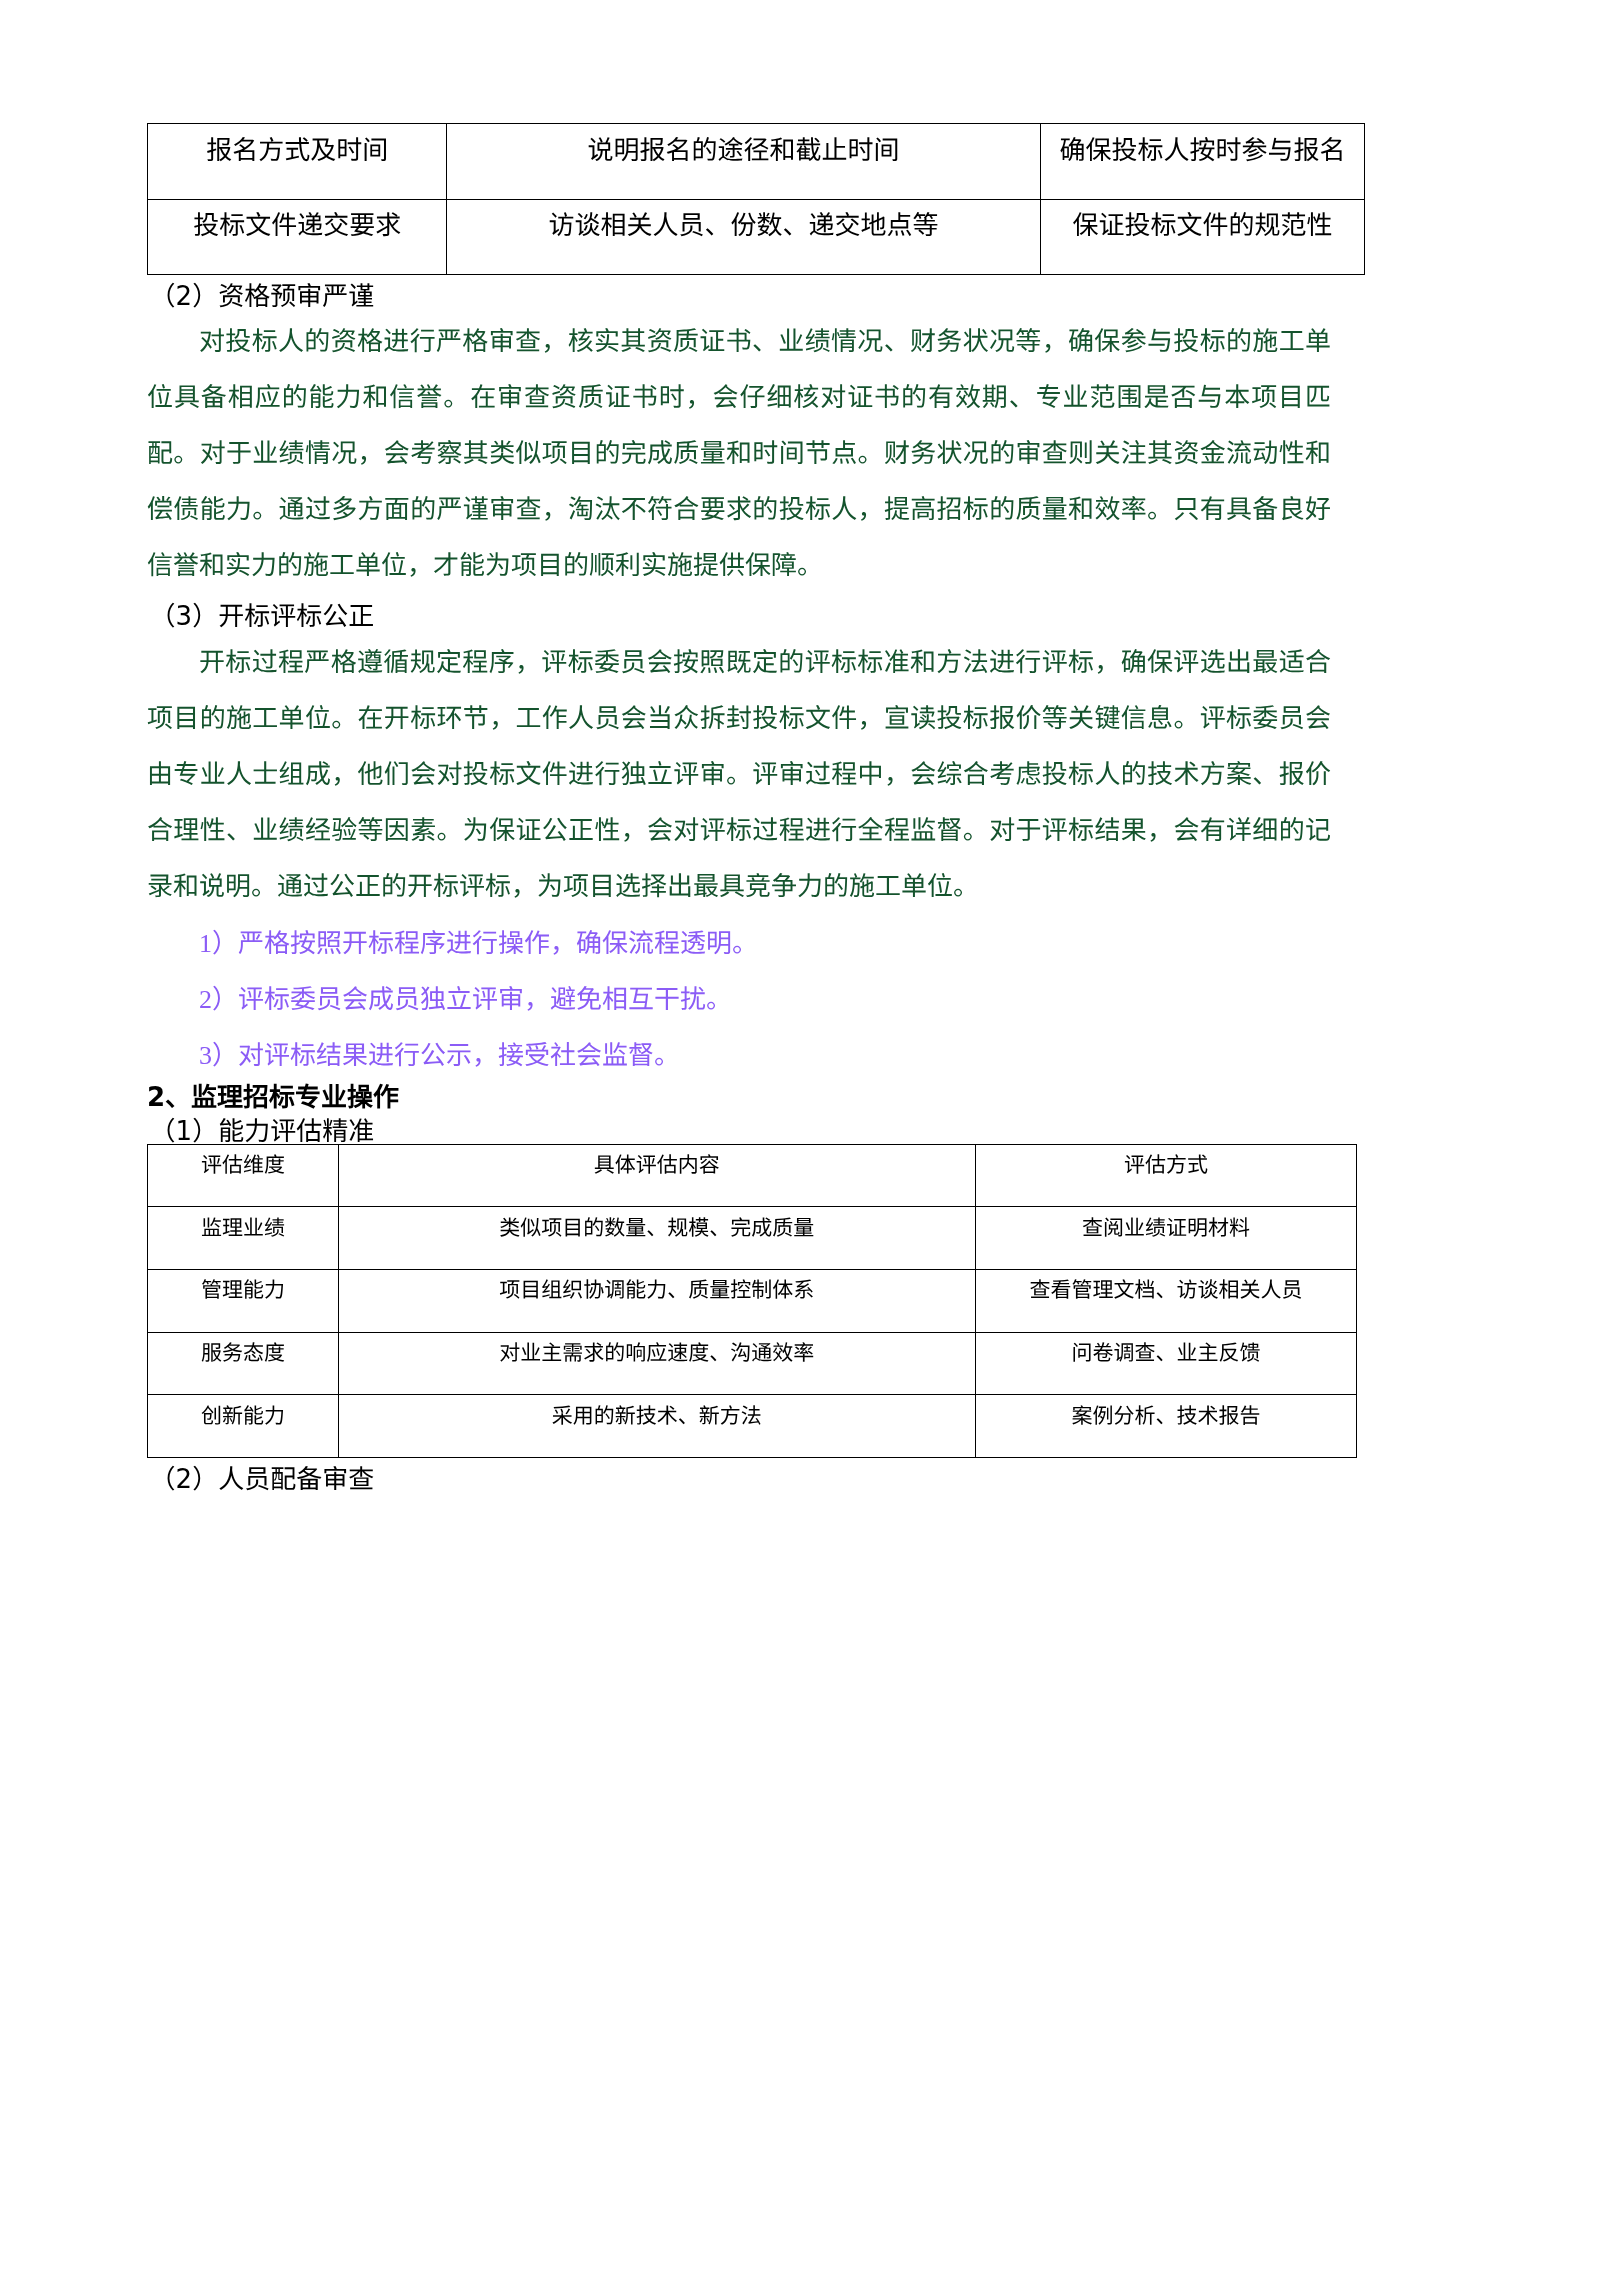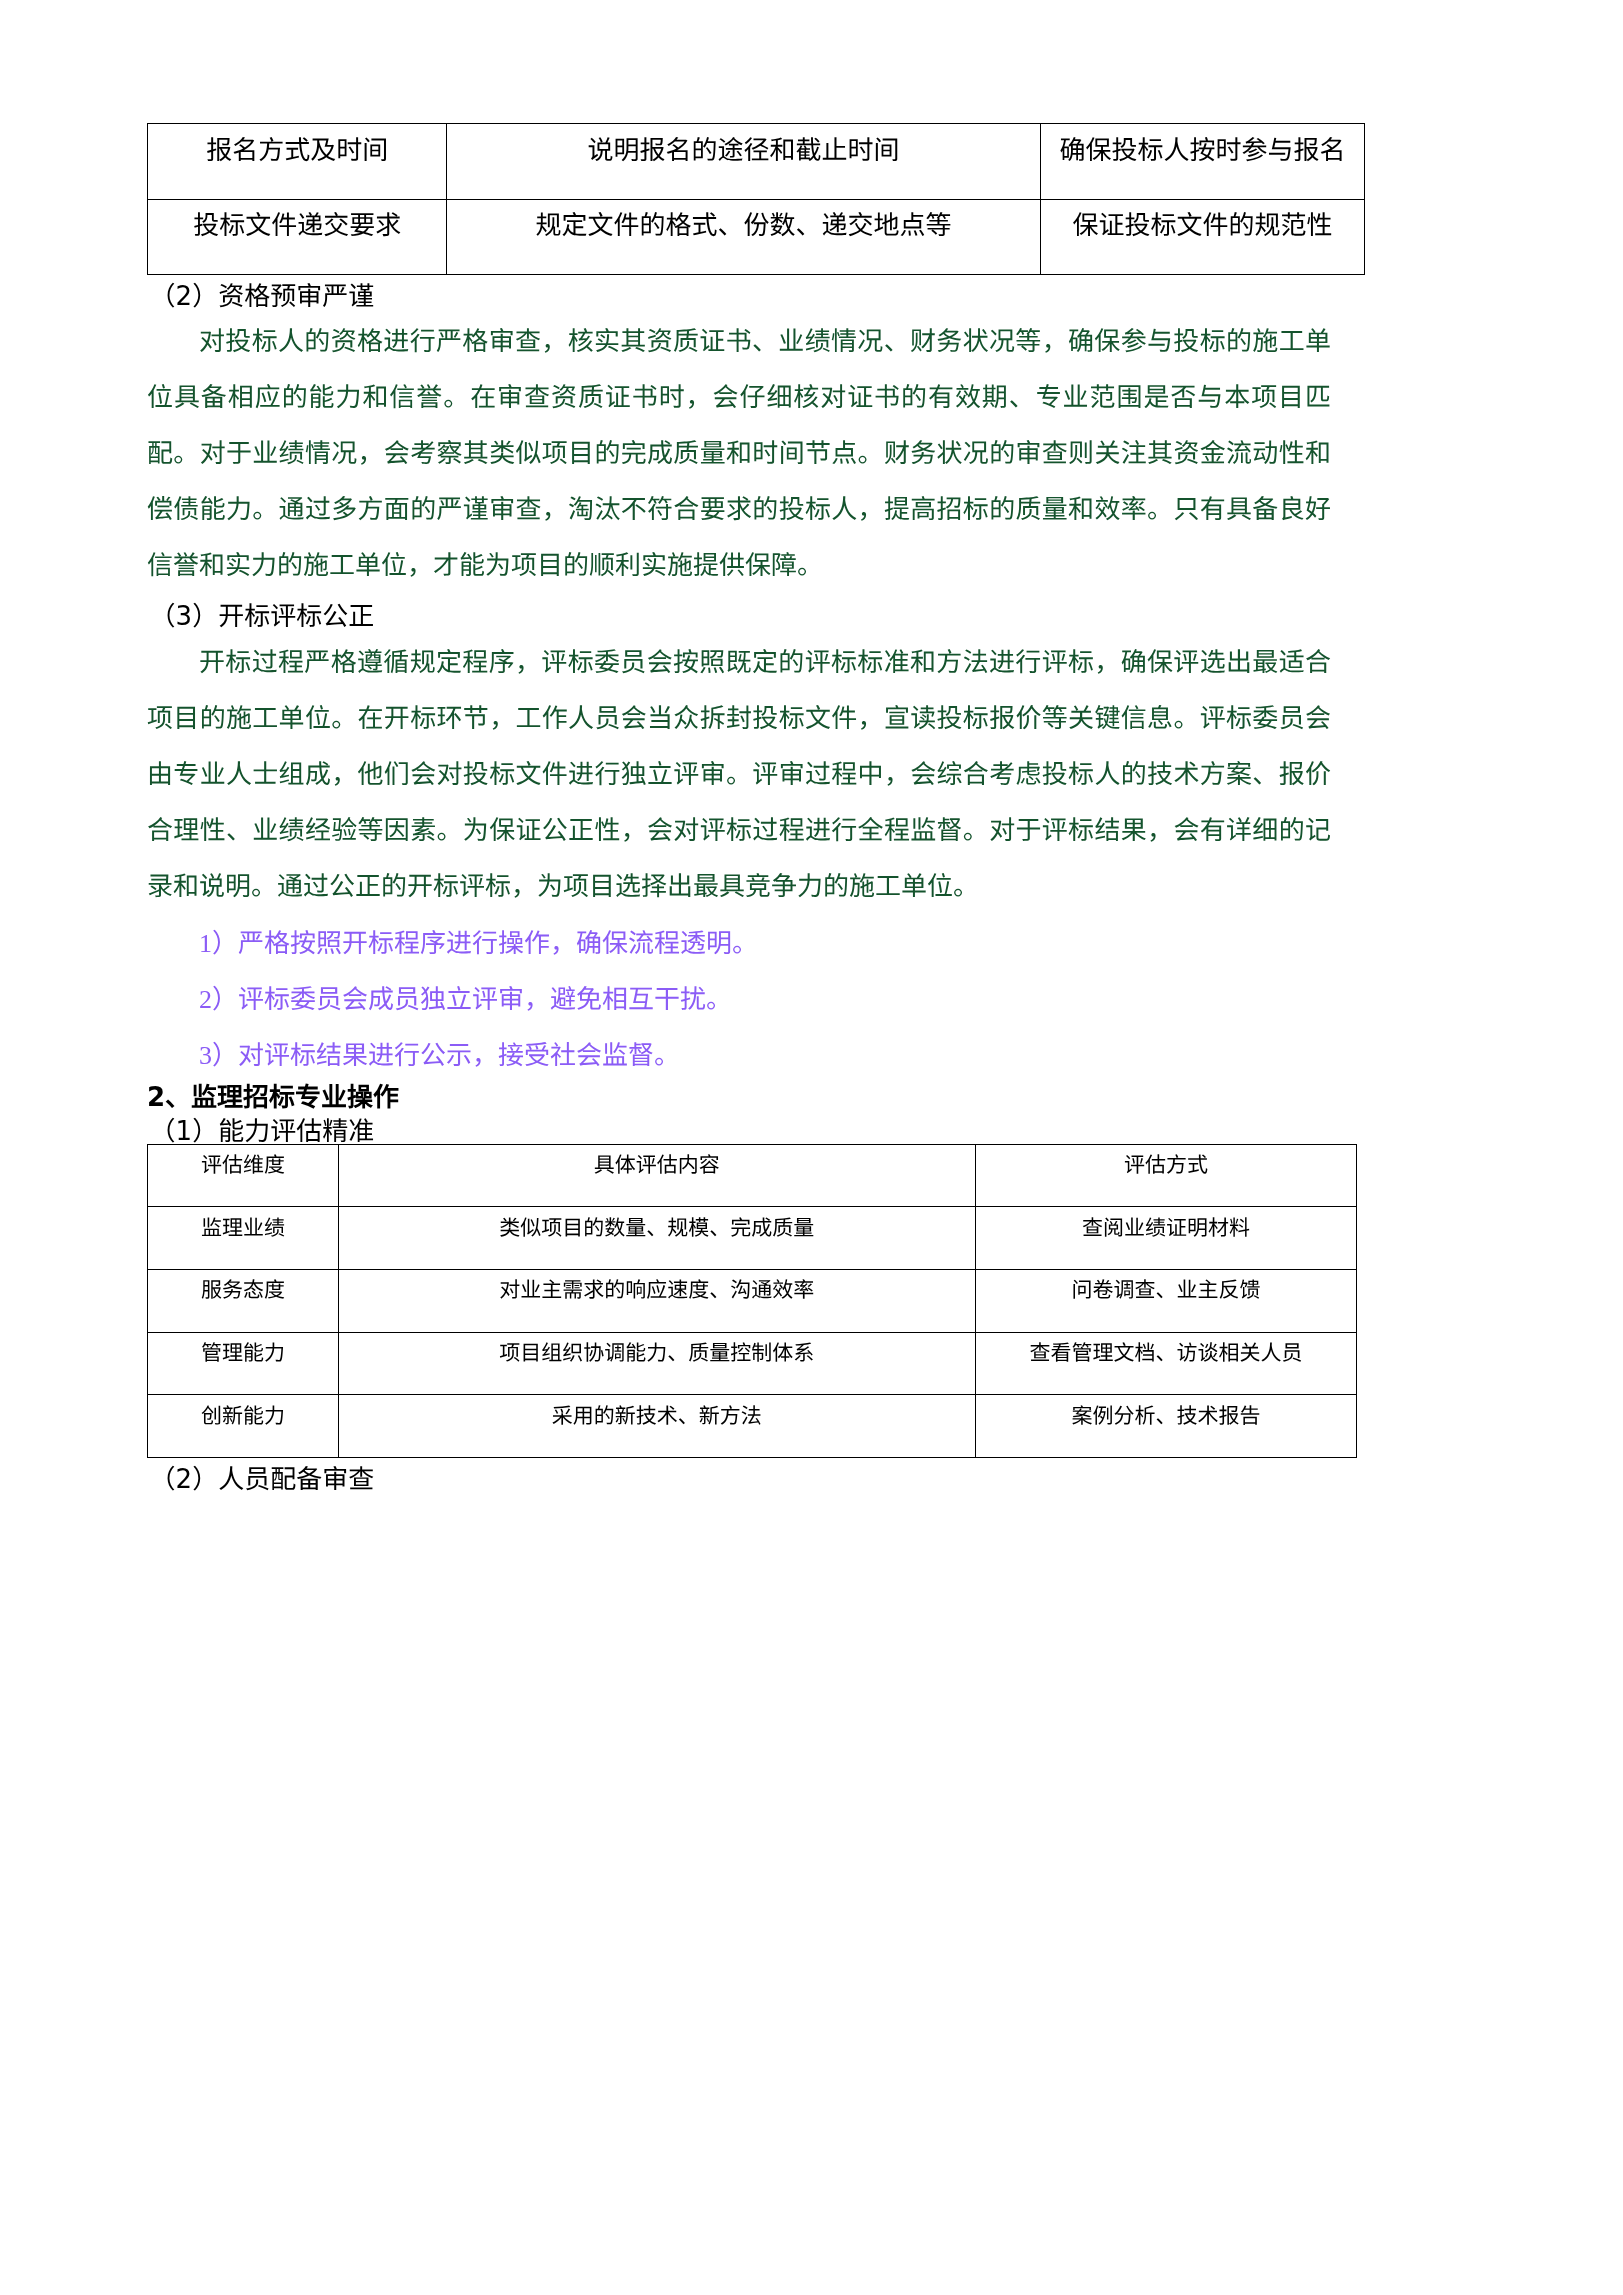--- a/index.html
+++ b/index.html
@@ -111,21 +111,21 @@
 
     <table class="doc-table t1">
       <tbody>
         <tr>
           <td class="c1">报名方式及时间</td>
           <td class="c2">说明报名的途径和截止时间</td>
           <td class="c3">确保投标人按时参与报名</td>
         </tr>
         <tr>
           <td class="c1">投标文件递交要求</td>
-          <td class="c2">规定文件的格式、份数、递交地点等</td>
+          <td class="c2">访谈相关人员、份数、递交地点等</td>
           <td class="c3">保证投标文件的规范性</td>
         </tr>
       </tbody>
     </table>
 
     <div class="h-sub">（2）资格预审严谨</div>
     <p class="body">对投标人的资格进行严格审查，核实其资质证书、业绩情况、财务状况等，确保参与投标的施工单位具备相应的能力和信誉。在审查资质证书时，会仔细核对证书的有效期、专业范围是否与本项目匹配。对于业绩情况，会考察其类似项目的完成质量和时间节点。财务状况的审查则关注其资金流动性和偿债能力。通过多方面的严谨审查，淘汰不符合要求的投标人，提高招标的质量和效率。只有具备良好信誉和实力的施工单位，才能为项目的顺利实施提供保障。</p>
 
     <div class="h-sub">（3）开标评标公正</div>
     <p class="body">开标过程严格遵循规定程序，评标委员会按照既定的评标标准和方法进行评标，确保评选出最适合项目的施工单位。在开标环节，工作人员会当众拆封投标文件，宣读投标报价等关键信息。评标委员会由专业人士组成，他们会对投标文件进行独立评审。评审过程中，会综合考虑投标人的技术方案、报价合理性、业绩经验等因素。为保证公正性，会对评标过程进行全程监督。对于评标结果，会有详细的记录和说明。通过公正的开标评标，为项目选择出最具竞争力的施工单位。</p>
@@ -144,28 +144,28 @@
           <td class="c1">评估维度</td>
           <td class="c2">具体评估内容</td>
           <td class="c3">评估方式</td>
         </tr>
         <tr>
           <td class="c1">监理业绩</td>
           <td class="c2">类似项目的数量、规模、完成质量</td>
           <td class="c3">查阅业绩证明材料</td>
         </tr>
         <tr>
+          <td class="c1">管理能力</td>
+          <td class="c2">项目组织协调能力、质量控制体系</td>
+          <td class="c3">查看管理文档、访谈相关人员</td>
+        </tr>
+        <tr>
           <td class="c1">服务态度</td>
           <td class="c2">对业主需求的响应速度、沟通效率</td>
           <td class="c3">问卷调查、业主反馈</td>
-        </tr>
-        <tr>
-          <td class="c1">管理能力</td>
-          <td class="c2">项目组织协调能力、质量控制体系</td>
-          <td class="c3">查看管理文档、访谈相关人员</td>
         </tr>
         <tr>
           <td class="c1">创新能力</td>
           <td class="c2">采用的新技术、新方法</td>
           <td class="c3">案例分析、技术报告</td>
         </tr>
       </tbody>
     </table>
 
     <div class="h-sub">（2）人员配备审查</div>

